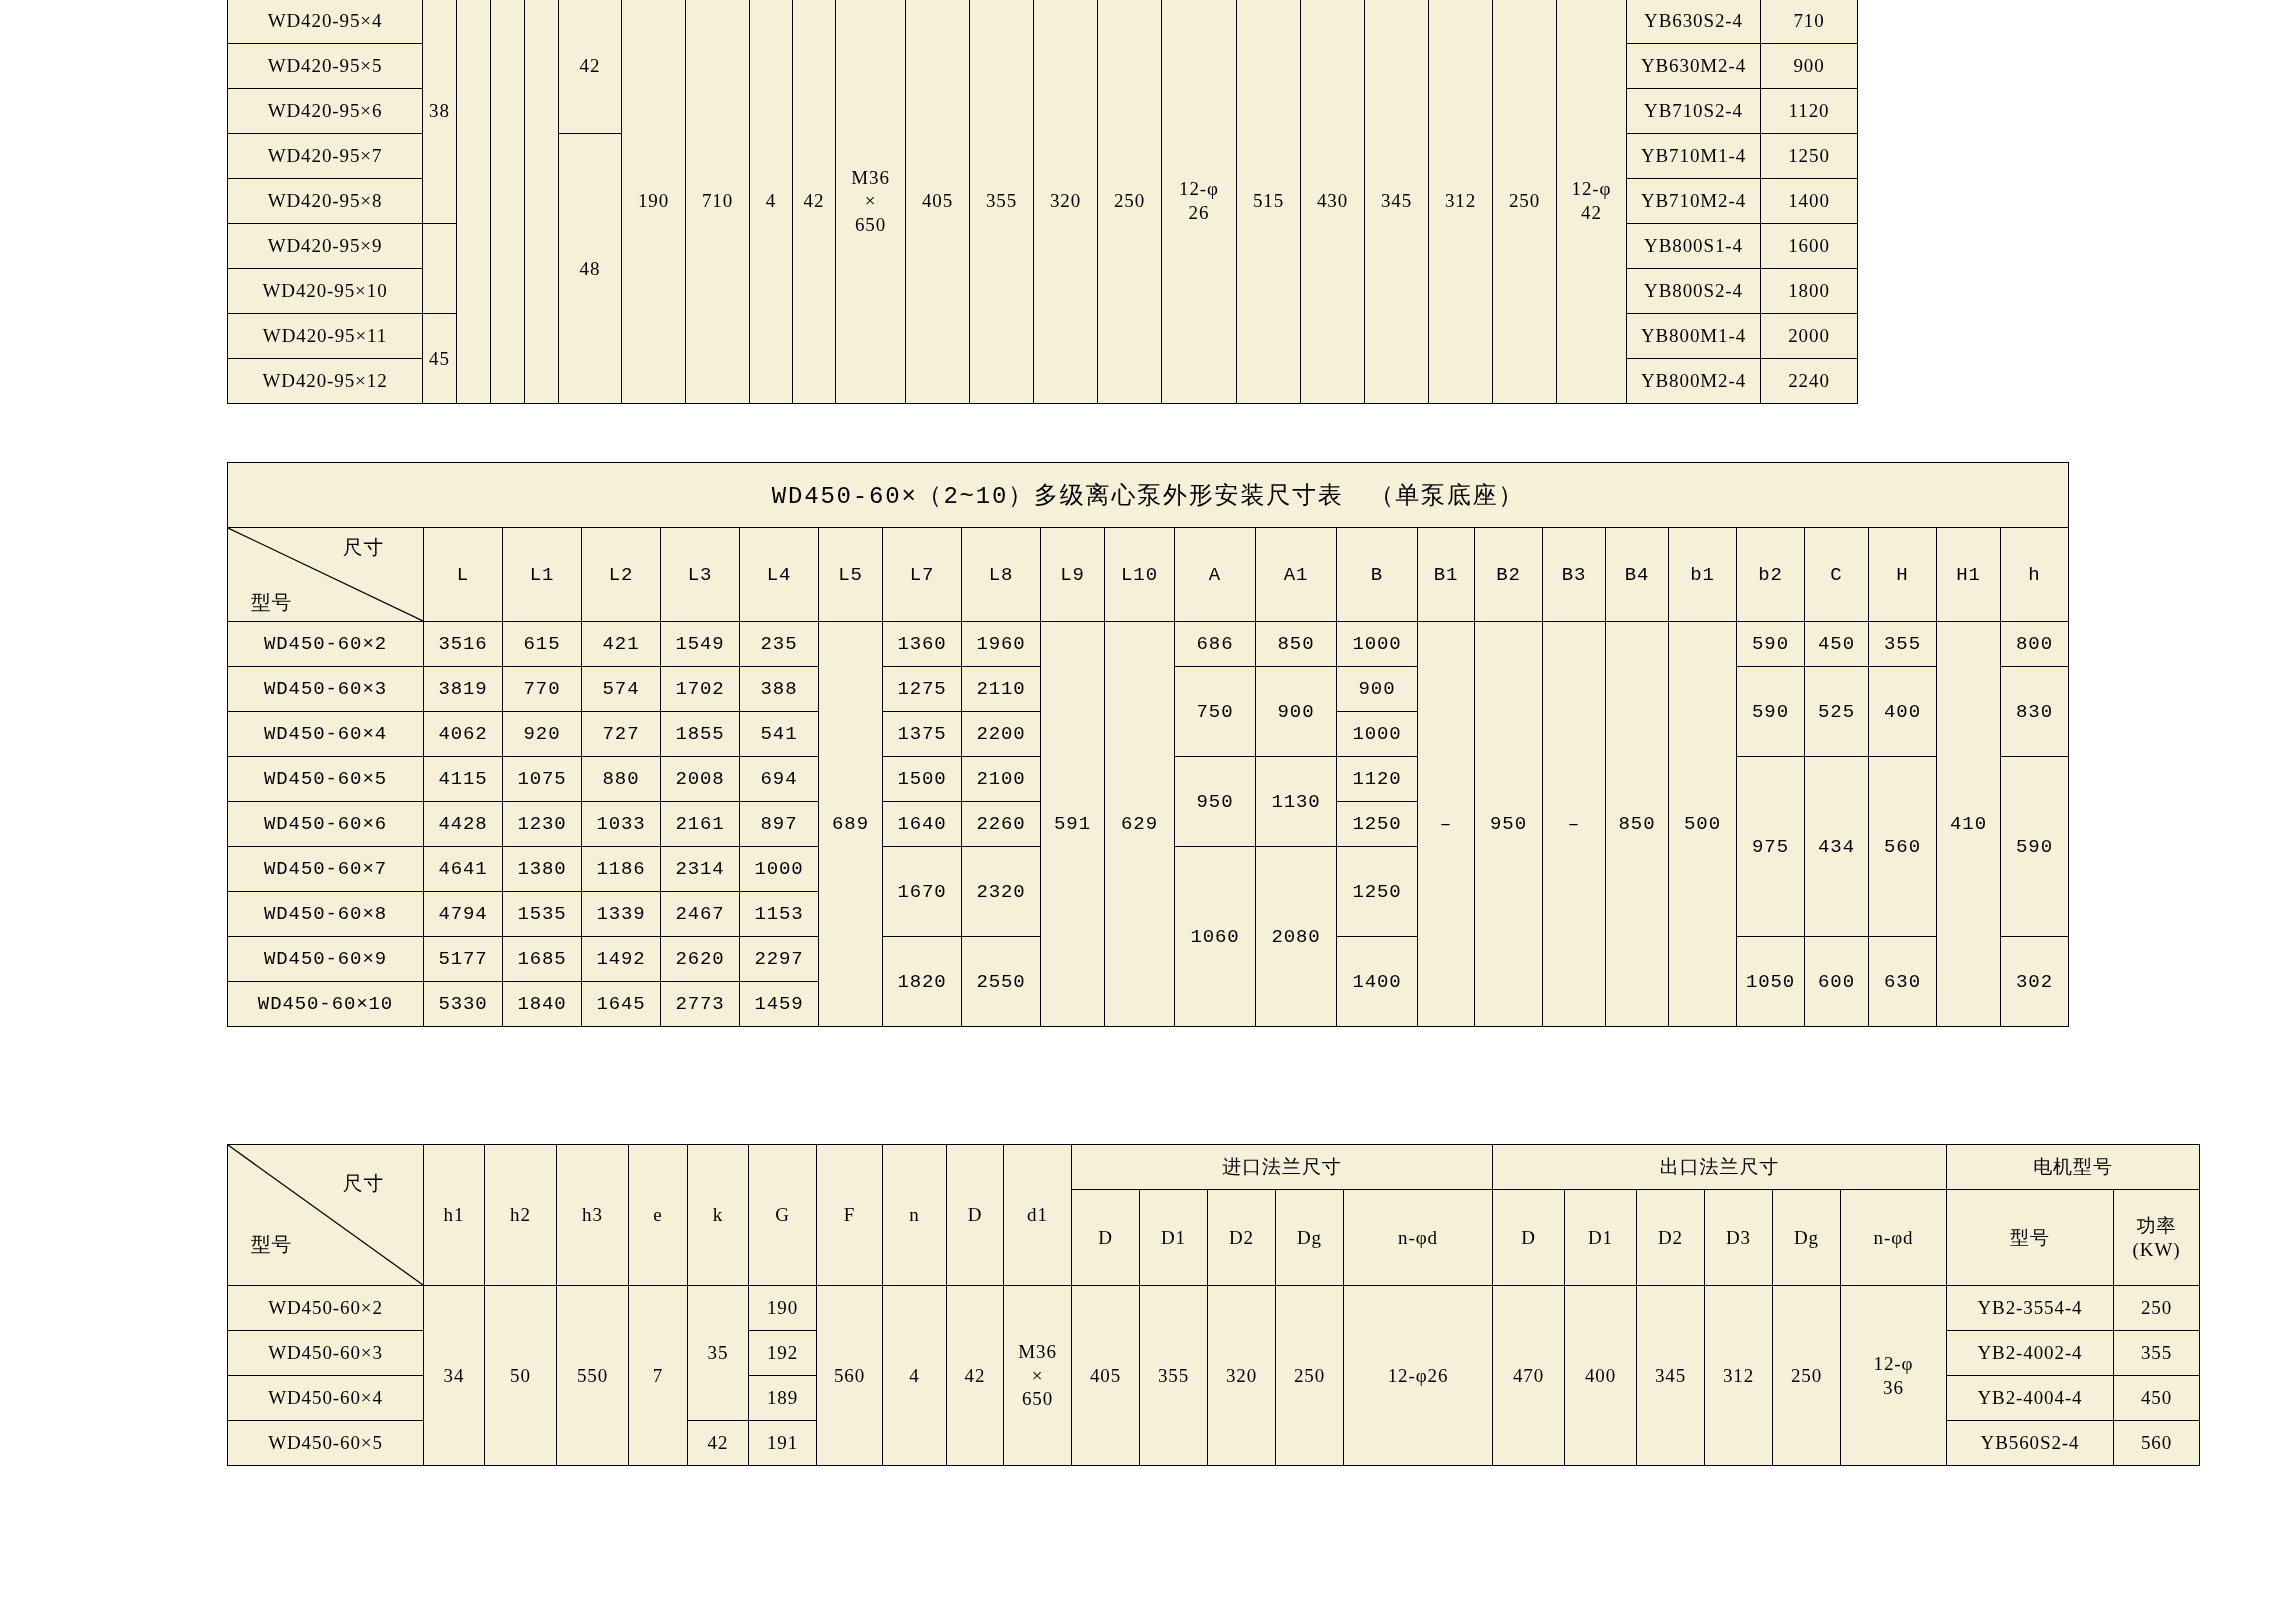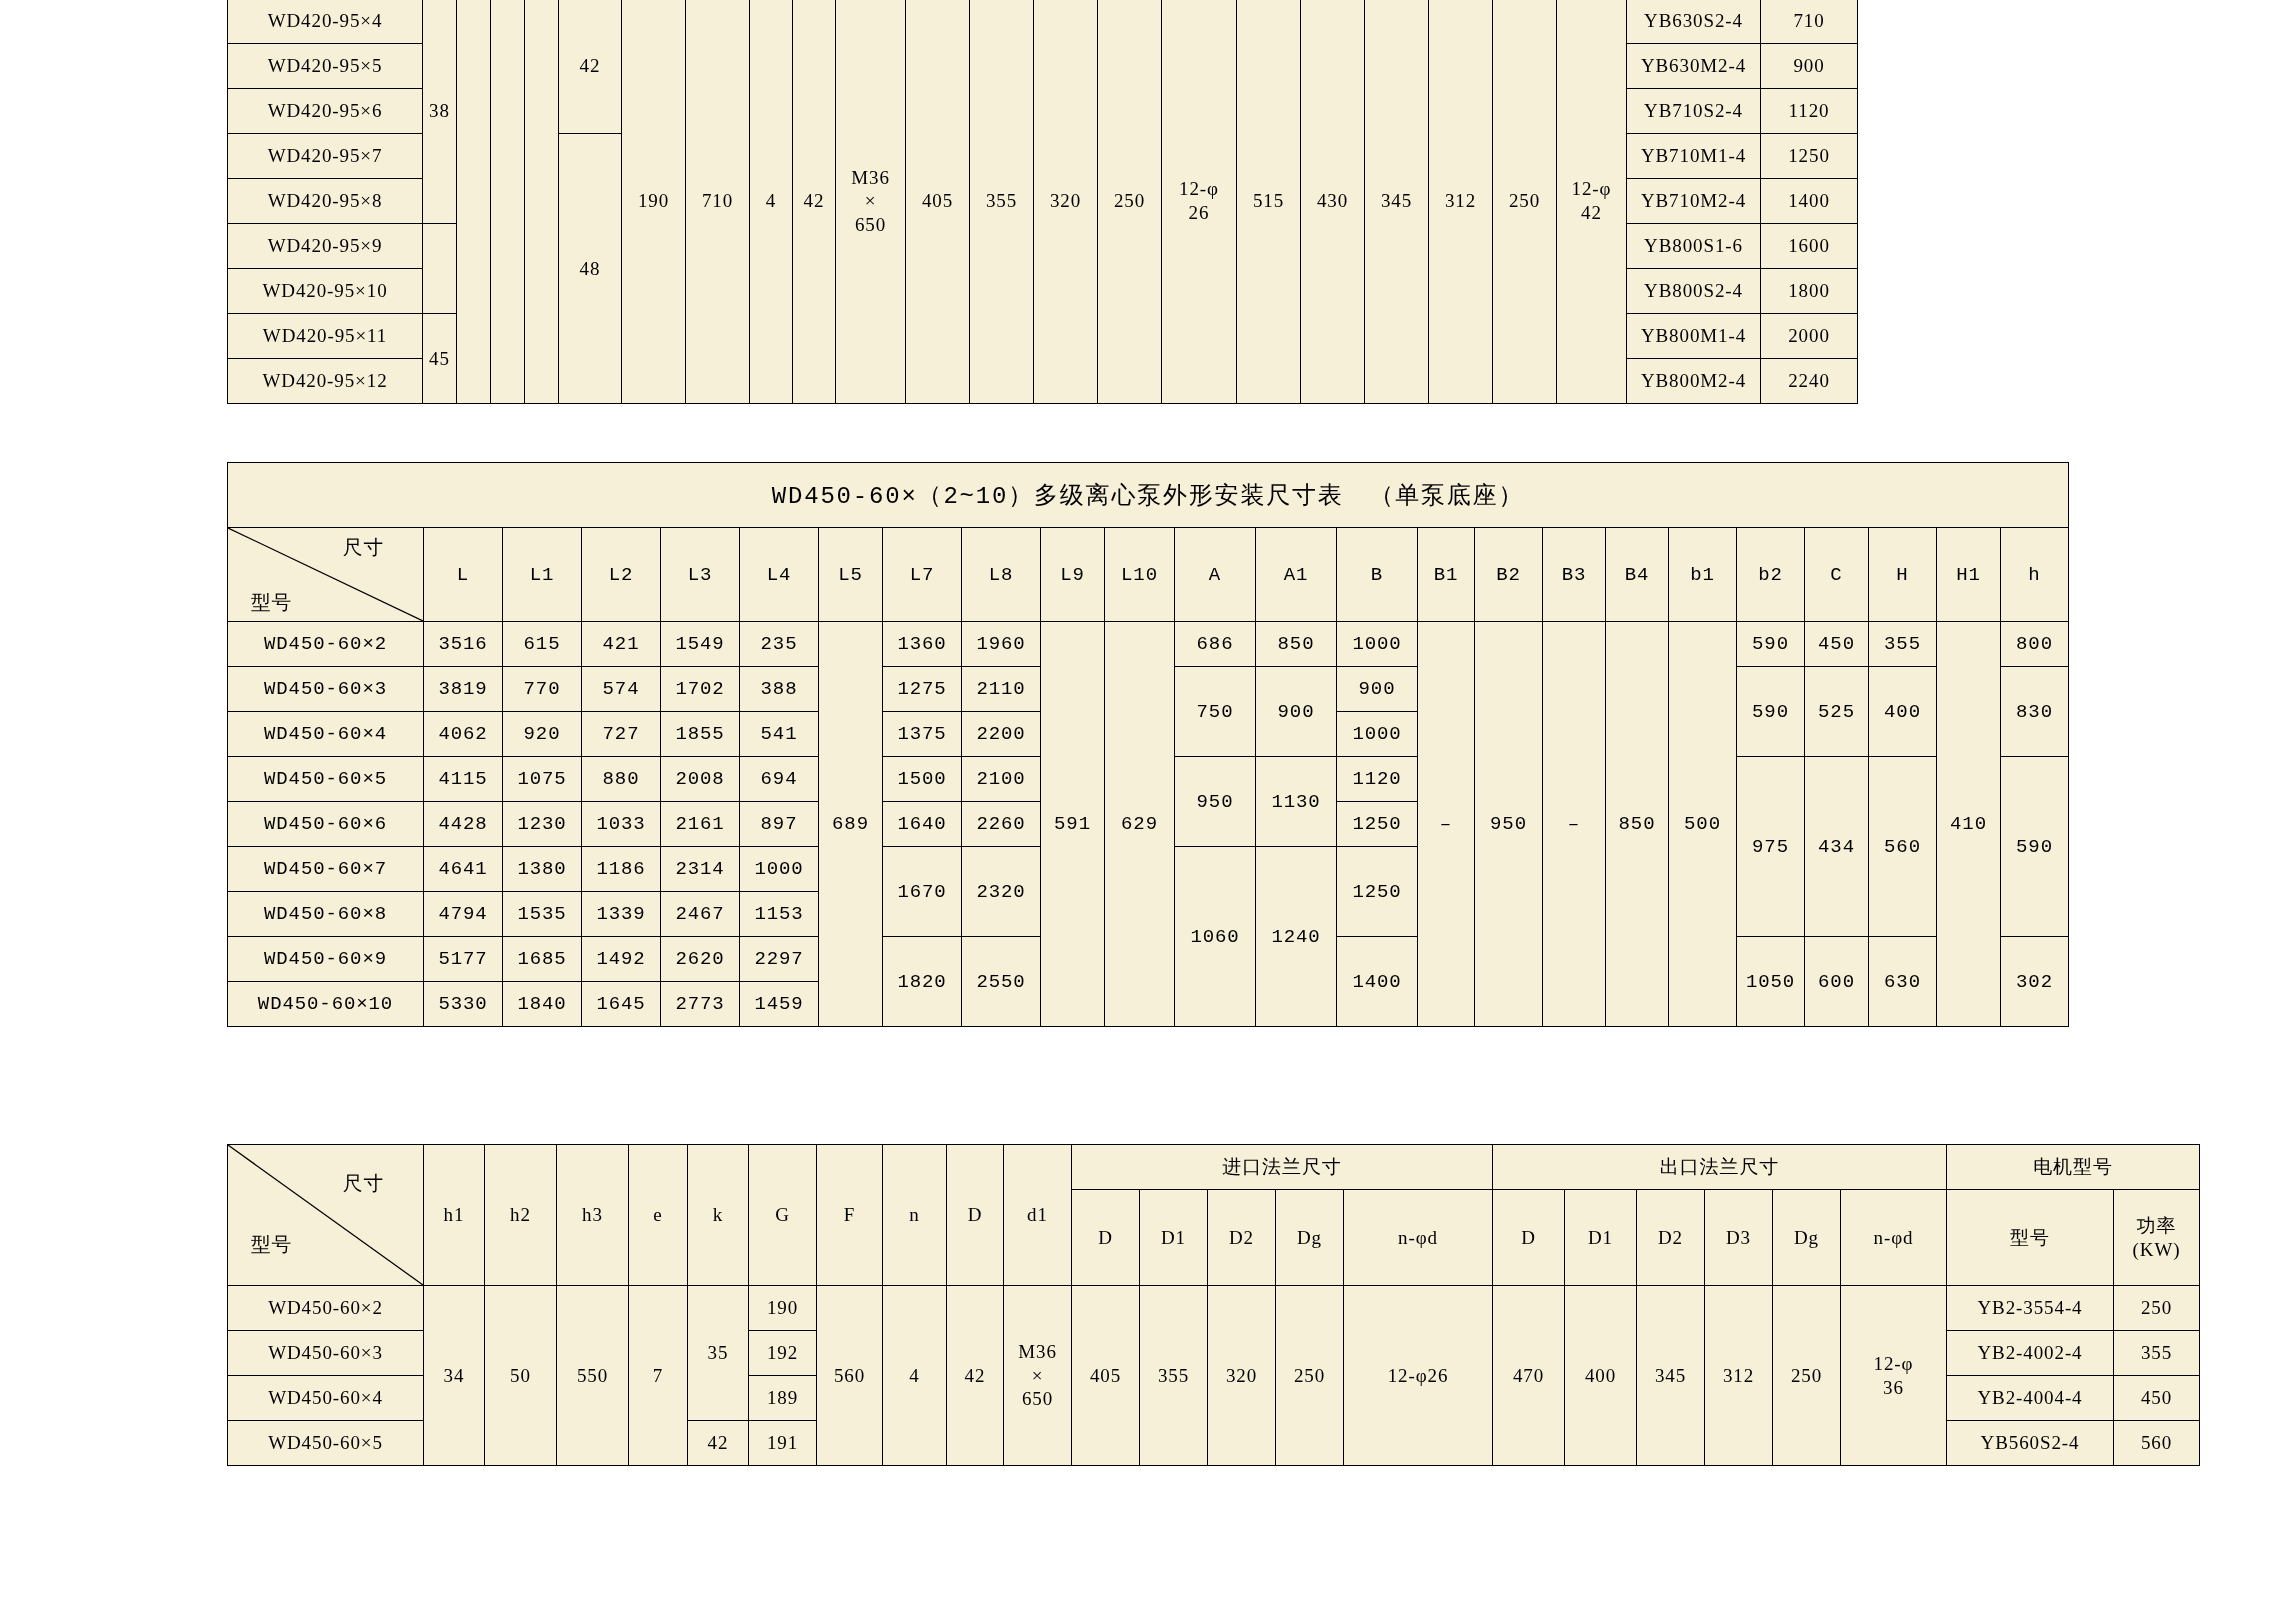--- a/index.html
+++ b/index.html
@@ -172,21 +172,21 @@
         <td>1250</td>
       </tr>
       <tr class="rowh">
         <td class="model-cell">WD420-95×8</td>
         <td>YB710M2-4</td>
         <td>1400</td>
       </tr>
       <tr class="rowh">
         <td class="model-cell">WD420-95×9</td>
         <td rowspan="2"></td>
-        <td>YB800S1-6</td>
+        <td>YB800S1-4</td>
         <td>1600</td>
       </tr>
       <tr class="rowh">
         <td class="model-cell">WD420-95×10</td>
         <td>YB800S2-4</td>
         <td>1800</td>
       </tr>
       <tr class="rowh">
         <td class="model-cell">WD420-95×11</td>
         <td rowspan="2">45</td>
@@ -357,21 +357,21 @@
       <tr class="rowh">
         <td class="model-cell">WD450-60×7</td>
         <td>4641</td>
         <td>1380</td>
         <td>1186</td>
         <td>2314</td>
         <td>1000</td>
         <td rowspan="2">1670</td>
         <td rowspan="2">2320</td>
         <td rowspan="4">1060</td>
-        <td rowspan="4">1240</td>
+        <td rowspan="4">2080</td>
         <td rowspan="2">1250</td>
       </tr>
 
       <tr class="rowh">
         <td class="model-cell">WD450-60×8</td>
         <td>4794</td>
         <td>1535</td>
         <td>1339</td>
         <td>2467</td>
         <td>1153</td>

